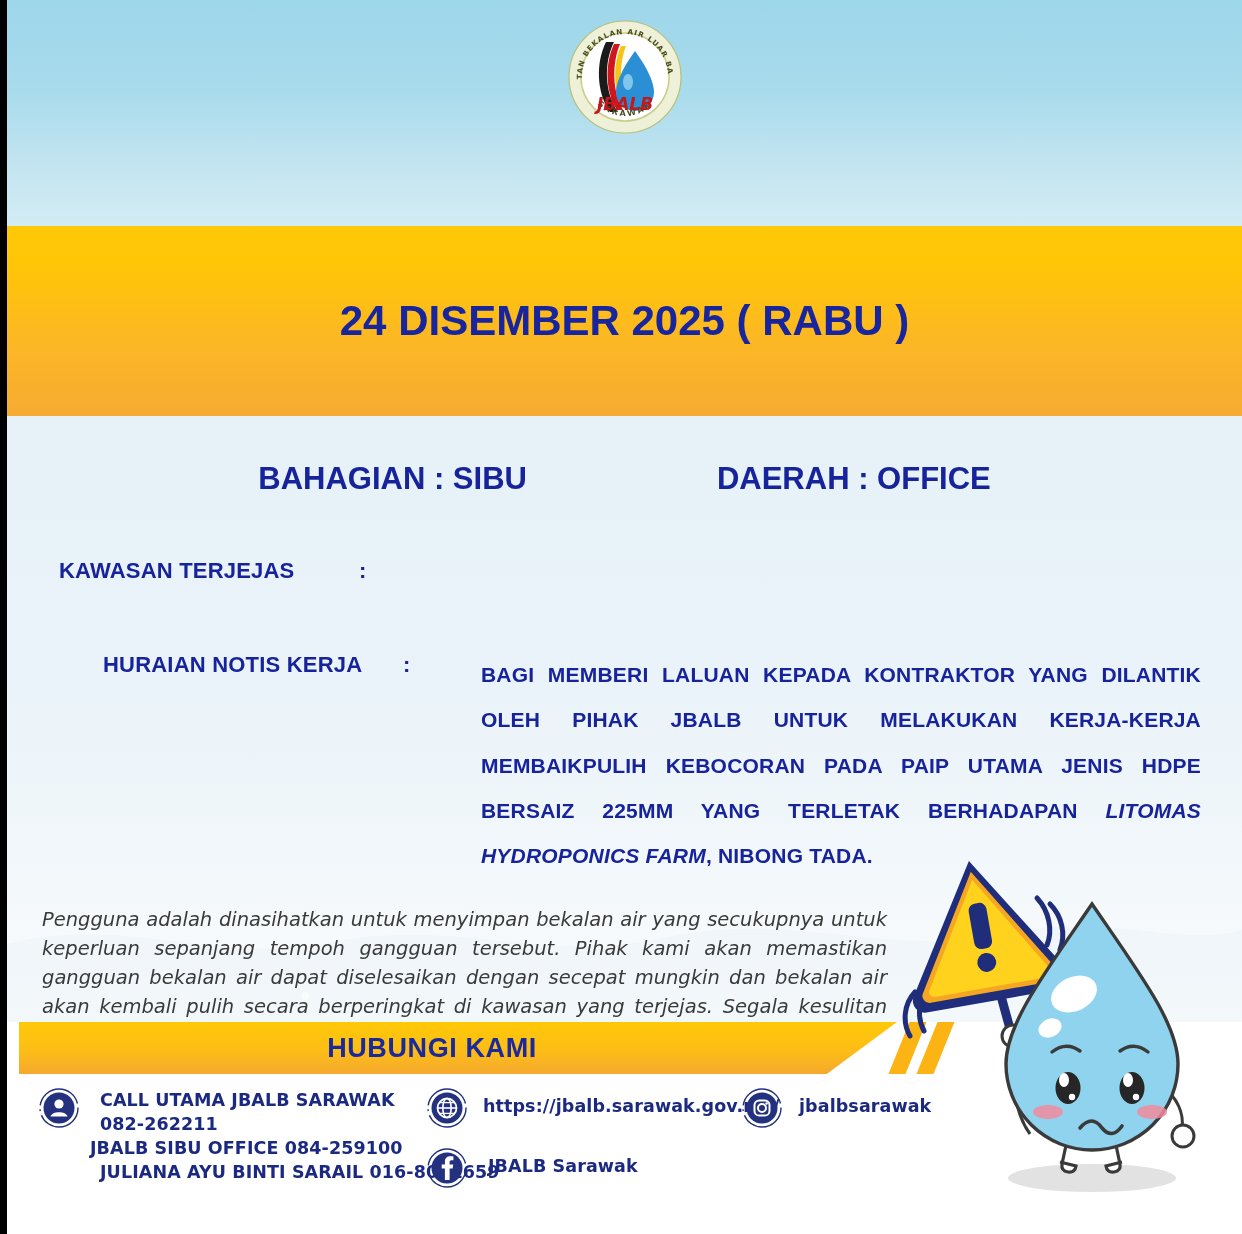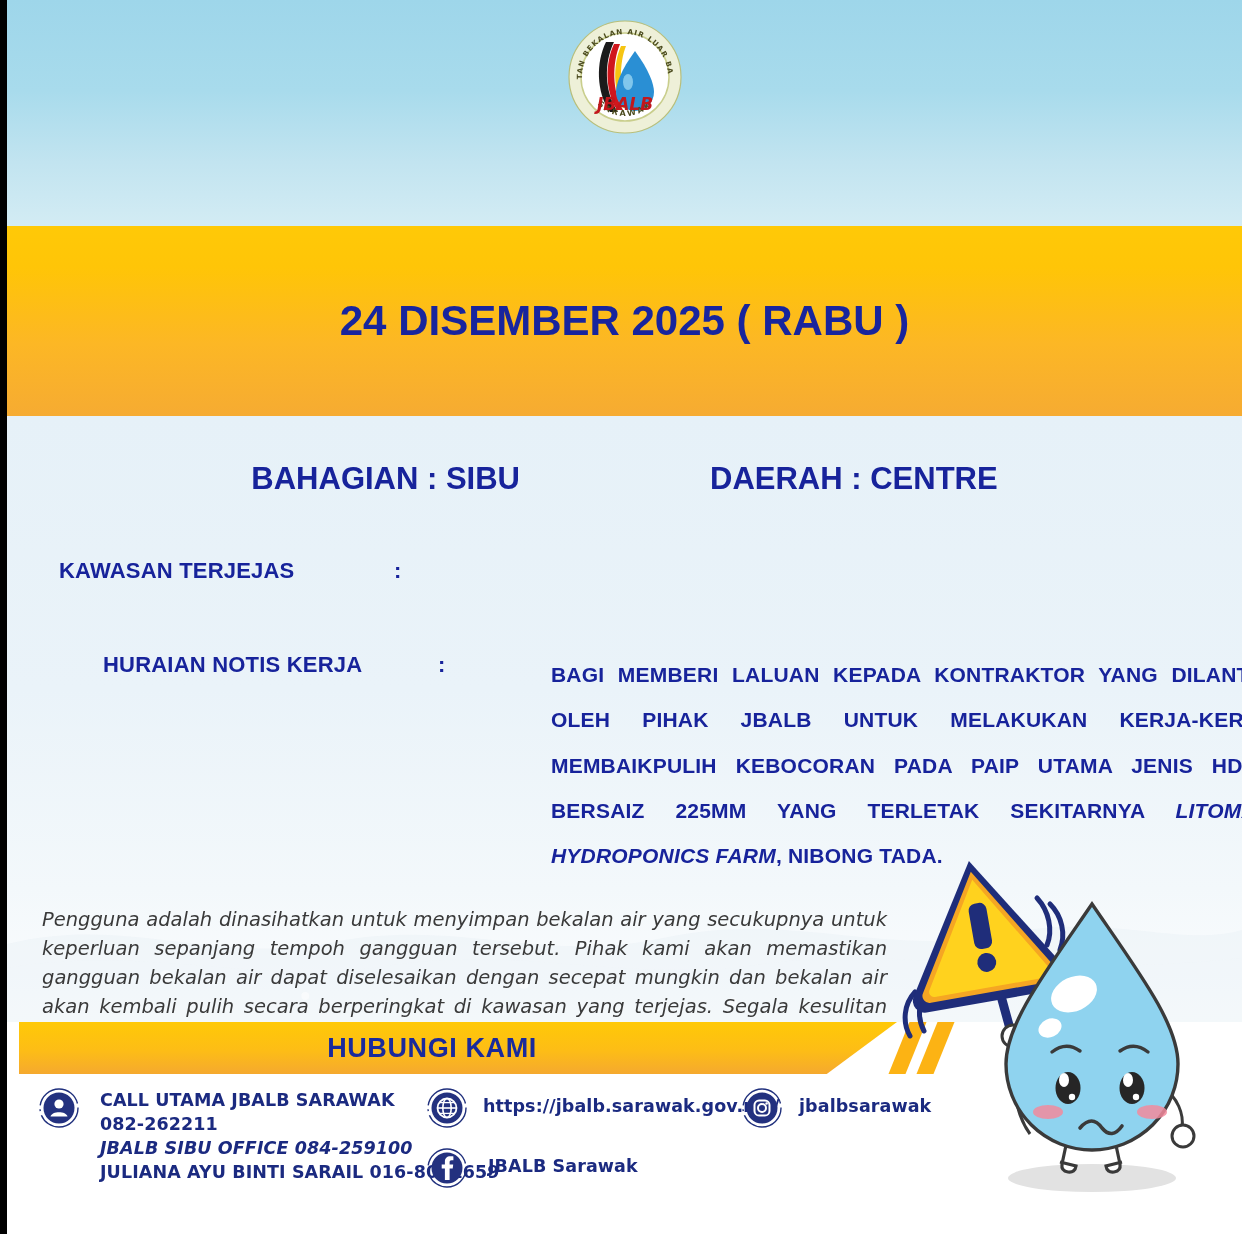--- a/index.html
+++ b/index.html
@@ -103,21 +103,20 @@
     font-size: 31px;
     font-weight: bold;
     white-space: nowrap;
   }
 
   .info-row {
     position: absolute;
     display: flex;
     align-items: flex-start;
     color: #17239b;
-    gap: 35px;
   }
   .info-row .lbl {
     width: 300px;
     font-size: 22px;
     font-weight: bold;
     letter-spacing: 0.2px;
     white-space: nowrap;
   }
   .info-row .colon {
     width: 78px;
@@ -275,32 +274,32 @@
       <path d="M0 142 C 140 118, 250 160, 380 140 C 520 118, 620 158, 760 138 C 900 118, 1000 156, 1242 132 L1242 210 L0 210 Z" fill="#e9f1f6" opacity="0.6"></path>
       <circle cx="160" cy="150" r="6" fill="#ffffff" opacity="0.7"></circle>
       <circle cx="300" cy="170" r="4" fill="#ffffff" opacity="0.6"></circle>
       <circle cx="520" cy="158" r="5" fill="#ffffff" opacity="0.6"></circle>
       <circle cx="730" cy="176" r="4" fill="#ffffff" opacity="0.6"></circle>
       <circle cx="930" cy="150" r="6" fill="#ffffff" opacity="0.6"></circle>
     </svg>
 
     <div class="region-row">
       <span>BAHAGIAN : SIBU</span>
-      <span>DAERAH : CENTRE</span>
+      <span>DAERAH : OFFICE</span>
     </div>
 
     <div class="info-row" id="area-row">
       <span class="lbl">KAWASAN TERJEJAS</span>
       <span class="colon">:</span>
     </div>
 
     <div class="info-row" id="work-row">
       <span class="lbl">HURAIAN NOTIS KERJA</span>
       <span class="colon">:</span>
-      <span class="val"><span>BAGI MEMBERI LALUAN KEPADA KONTRAKTOR YANG DILANTIK OLEH PIHAK JBALB UNTUK MELAKUKAN KERJA-KERJA MEMBAIKPULIH KEBOCORAN PADA PAIP UTAMA JENIS HDPE BERSAIZ 225MM YANG TERLETAK SEKITARNYA </span><span class="ital">LITOMAS HYDROPONICS FARM</span><span>, NIBONG TADA.</span></span>
+      <span class="val"><span>BAGI MEMBERI LALUAN KEPADA KONTRAKTOR YANG DILANTIK OLEH PIHAK JBALB UNTUK MELAKUKAN KERJA-KERJA MEMBAIKPULIH KEBOCORAN PADA PAIP UTAMA JENIS HDPE BERSAIZ 225MM YANG TERLETAK BERHADAPAN </span><span class="ital">LITOMAS HYDROPONICS FARM</span><span>, NIBONG TADA.</span></span>
     </div>
 
     <div class="advisory">Pengguna adalah dinasihatkan untuk menyimpan bekalan air yang secukupnya untuk keperluan sepanjang tempoh gangguan tersebut. Pihak kami akan memastikan gangguan bekalan air dapat diselesaikan dengan secepat mungkin dan bekalan air akan kembali pulih secara berperingkat di kawasan yang terjejas. Segala kesulitan yang timbul akibat gangguan ini adalah sangat dikesali.</div>
   </div>
 
   <div class="contact-bar-wrap">
     <div class="contact-bar"></div>
     <div class="contact-title">HUBUNGI KAMI</div>
     <div class="stripe s1"></div>
     <div class="stripe s2"></div>
@@ -311,21 +310,21 @@
     <div class="ico" style="left:32px; top:14px;">
       <svg viewBox="0 0 40 40">
         <circle cx="20" cy="20" r="19" fill="none" stroke="#20307d" stroke-width="1.4" stroke-dasharray="52 4 2 4"></circle>
         <circle cx="20" cy="20" r="15.5" fill="#23317f"></circle>
         <circle cx="20" cy="16" r="4.6" fill="#ffffff"></circle>
         <path d="M11.5 28.5 C 12.8 22.8, 27.2 22.8, 28.5 28.5 Z" fill="#ffffff"></path>
       </svg>
     </div>
     <div class="ctxt" style="left:93px; top:16px;">CALL UTAMA JBALB SARAWAK</div>
     <div class="ctxt" style="left:93px; top:40px;">082-262211</div>
-    <div class="ctxt" style="left:93px; top:64px;font-style:italic;">JBALB SIBU OFFICE  084-259100</div>
+    <div class="ctxt" style="left:83px; top:64px;">JBALB SIBU OFFICE  084-259100</div>
     <div class="ctxt" style="left:93px; top:88px;">JULIANA AYU BINTI SARAIL 016-8091659</div>
 
     <div class="ico" style="left:420px; top:14px;">
       <svg viewBox="0 0 40 40">
         <circle cx="20" cy="20" r="19" fill="none" stroke="#20307d" stroke-width="1.4" stroke-dasharray="52 4 2 4"></circle>
         <circle cx="20" cy="20" r="15.5" fill="#23317f"></circle>
         <circle cx="20" cy="20" r="9.5" fill="none" stroke="#ffffff" stroke-width="1.8"></circle>
         <ellipse cx="20" cy="20" rx="4.2" ry="9.5" fill="none" stroke="#ffffff" stroke-width="1.6"></ellipse>
         <line x1="10.5" y1="20" x2="29.5" y2="20" stroke="#ffffff" stroke-width="1.6"></line>
         <line x1="12" y1="14.6" x2="28" y2="14.6" stroke="#ffffff" stroke-width="1.3"></line>

